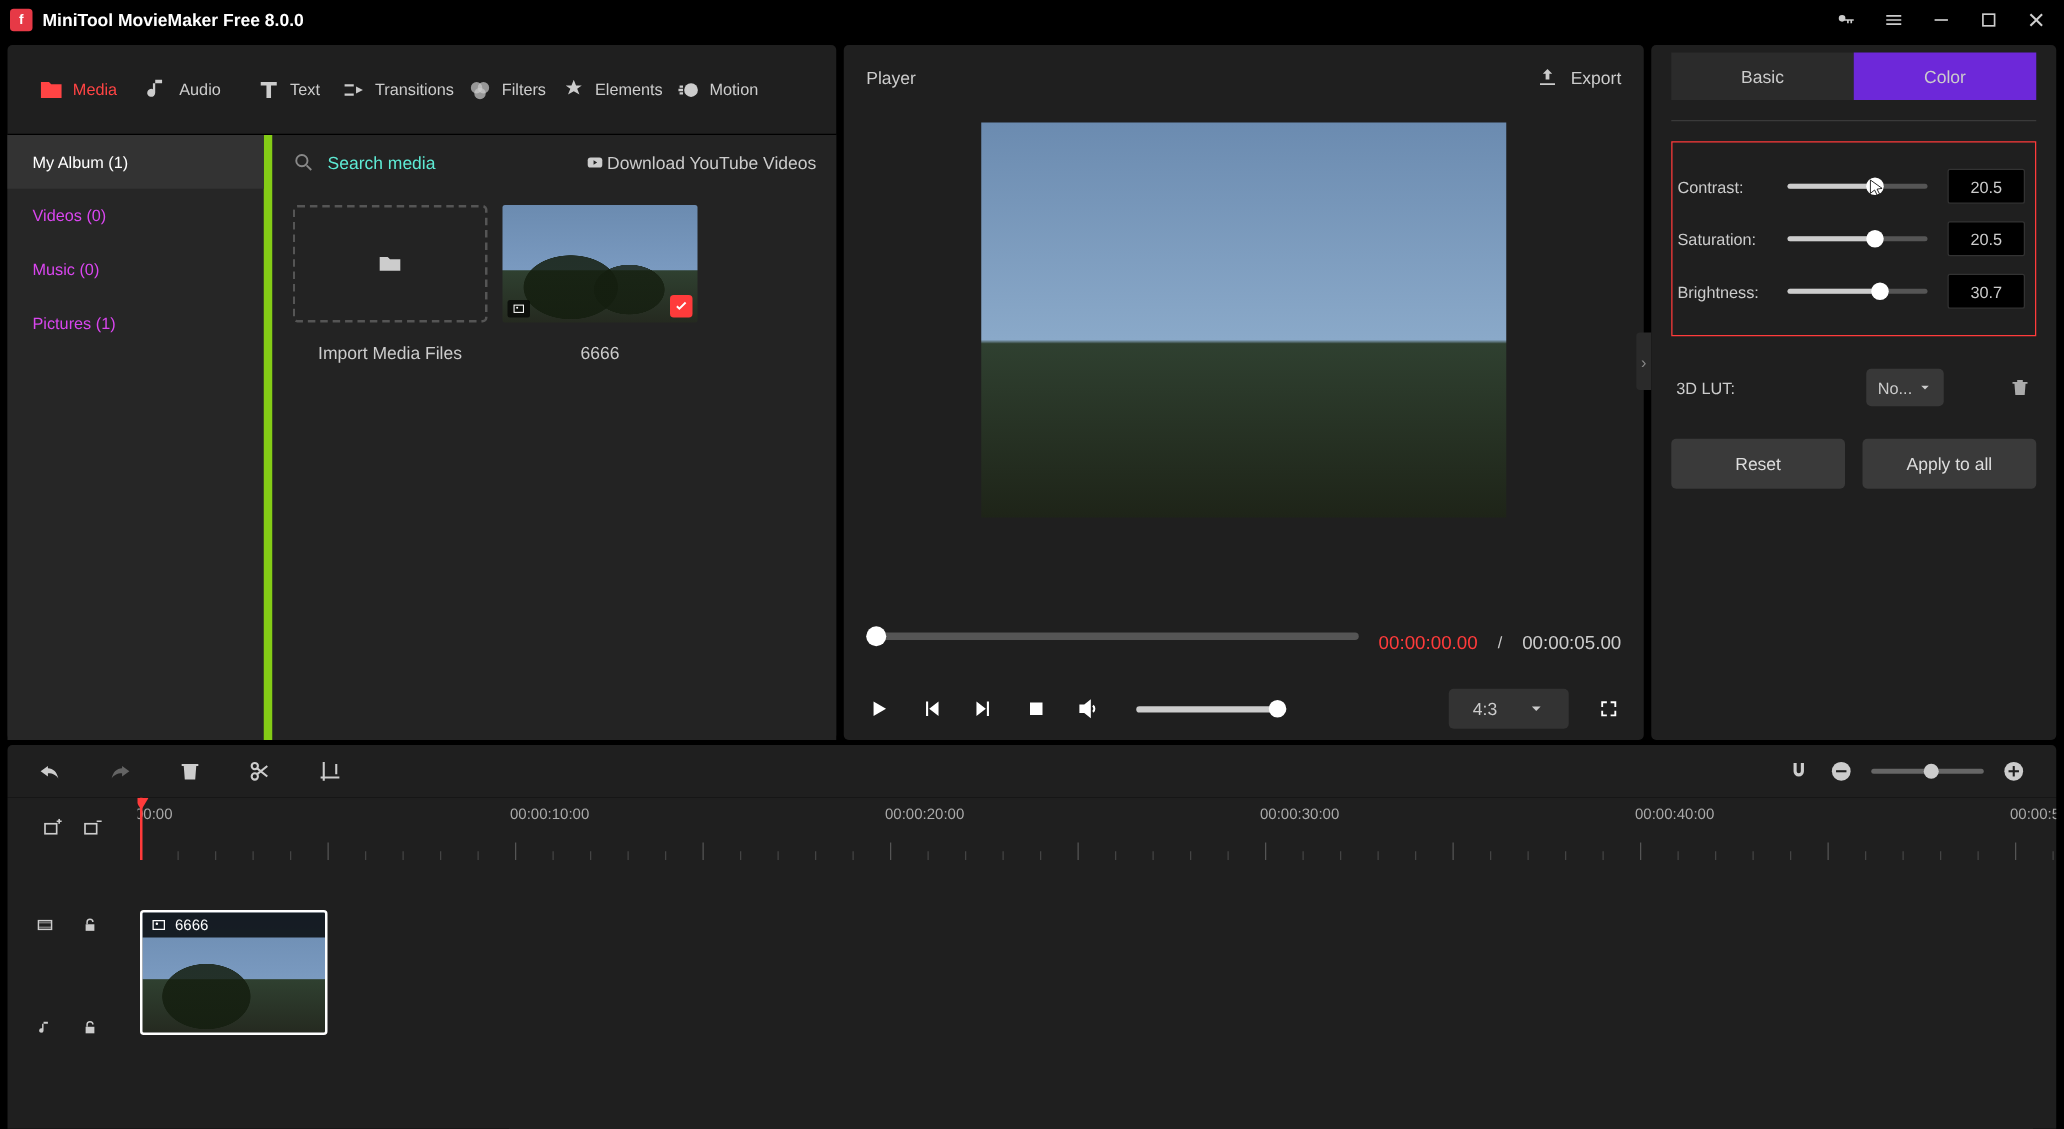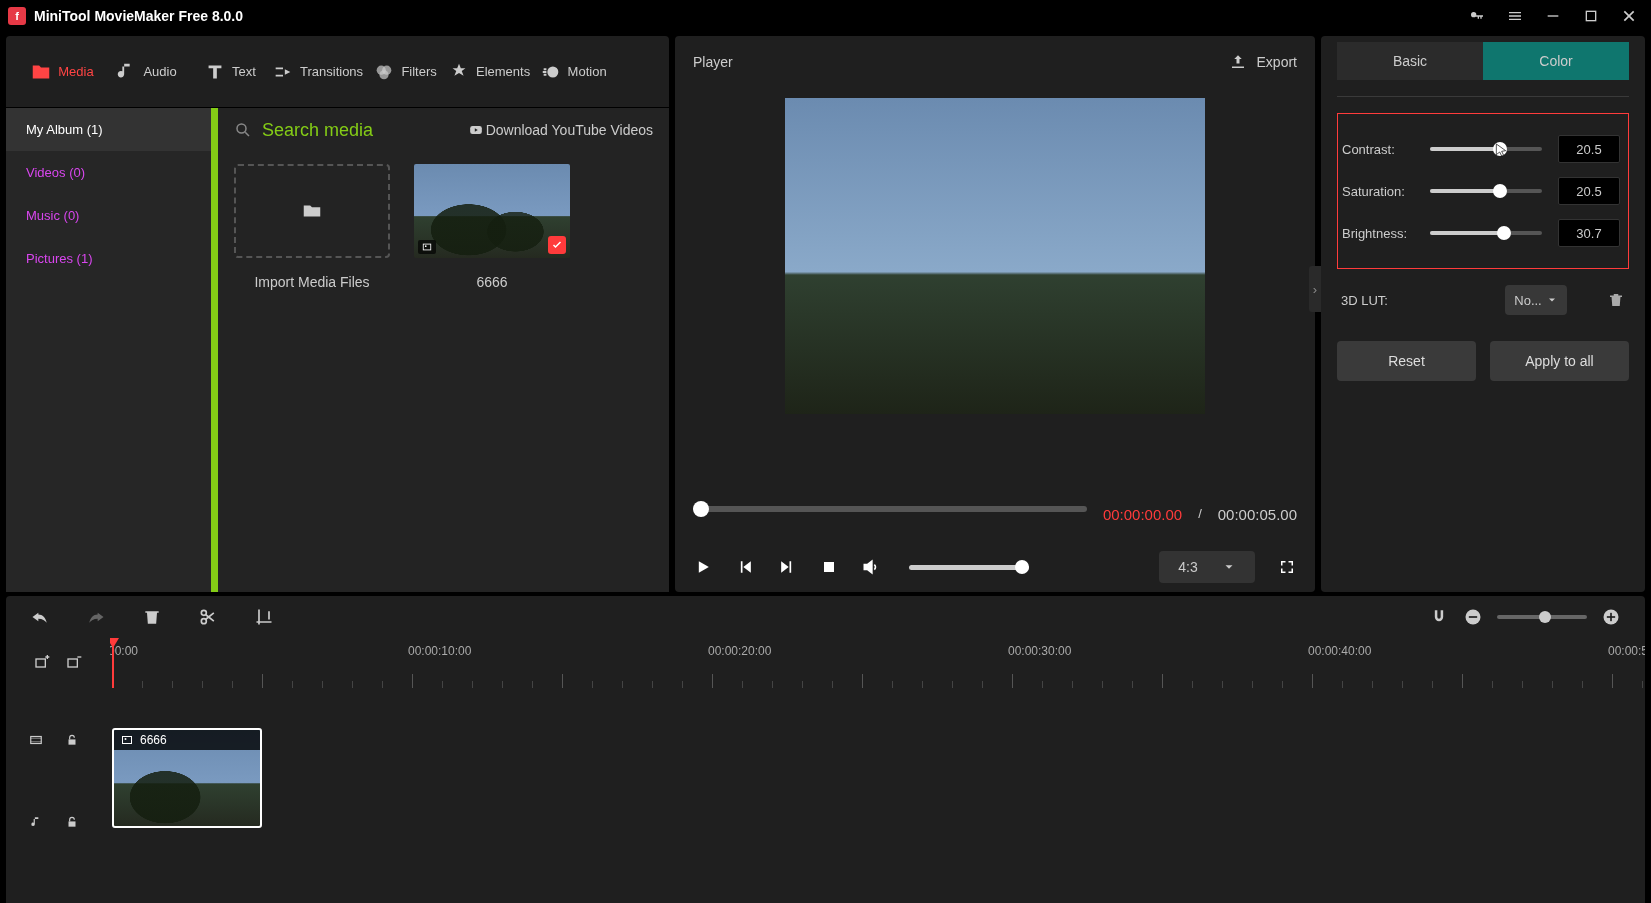--- a/index.html
+++ b/index.html
@@ -18,23 +18,23 @@
 .tab.active{color:#ff4444}
 .tab svg{width:22px;height:22px}
 .tab span{font-size:13px}
 .left-body{flex:1;display:flex}
 .sidebar{width:212px;background:#262626;border-right:7px solid #84cc16}
 .side-item{padding:14px 20px;color:#d946ef;cursor:pointer}
 .side-item.active{background:#333;color:#fff}
 .media-area{flex:1;background:#232323}
 .media-top{height:44px;display:flex;align-items:center;padding:0 16px;gap:10px}
 .search-ic{width:18px;height:18px;opacity:.6}
-.search-txt{flex:1;color:#84cc16;font-size:18px}
+.search-txt{flex:1;color:#5eead4;font-size:14px}
 .ytdl{display:flex;align-items:center;gap:0;color:#ccc;font-size:14px}
-.media-grid{display:flex;gap:24px;padding:12px 16px}
+.media-grid{display:flex;gap:12px;padding:12px 16px}
 .mitem{width:156px;display:flex;flex-direction:column;align-items:center;gap:16px}
 .thumbbox{width:156px;height:94px;position:relative}
 .import-box{width:156px;height:94px;border:2px dashed #555;border-radius:4px;display:flex;align-items:center;justify-content:center}
 .import-box svg{width:26px;height:22px;color:#ccc}
 .vthumb{width:156px;height:94px;background:linear-gradient(180deg,#6b8bb0 0%,#7a9ac0 55%,#2f4030 56%,#252a20 100%);border-radius:2px;position:relative}
 .vthumb::after{content:"";position:absolute;inset:0;background:radial-gradient(ellipse 40% 45% at 35% 70%,rgba(20,30,15,.85) 0 60%,transparent 61%),radial-gradient(ellipse 30% 35% at 65% 72%,rgba(20,30,15,.8) 0 60%,transparent 61%)}
 .badge-img{position:absolute;left:4px;bottom:4px;width:18px;height:14px;background:#000a;border-radius:2px;display:flex;align-items:center;justify-content:center}
 .badge-chk{position:absolute;right:4px;bottom:4px;width:18px;height:18px;background:#ff3b3b;border-radius:3px;display:flex;align-items:center;justify-content:center;color:#fff}
 .mlabel{font-size:14px;color:#ccc}
 
@@ -56,31 +56,31 @@
 .voldot{position:absolute;right:0;top:-5px;width:14px;height:14px;border-radius:50%;background:#fff}
 .spacer{flex:1}
 .aspect{width:96px;height:32px;background:#333;border-radius:4px;display:flex;align-items:center;justify-content:center;gap:24px;color:#ccc;font-size:14px}
 .fs{width:18px;height:18px}
 
 .rpanel{flex:1;position:relative;display:flex;flex-direction:column;padding:0 16px}
 .expand-tab{position:absolute;left:-12px;top:230px;width:12px;height:46px;background:#2a2a2a;display:flex;align-items:center;justify-content:center;color:#888;border-radius:3px 0 0 3px}
 .r-head{height:52px;display:flex;align-items:center;color:#ccc;font-size:14px}
 .toggle{display:flex;margin-top:6px}
 .tg{flex:1;height:38px;display:flex;align-items:center;justify-content:center;background:#2b2b2b;color:#ccc;font-size:14px;cursor:pointer}
-.tg.active{background:#0f766e}
+.tg.active{background:#6d28d9}
 .divline{height:1px;background:#3a3a3a;margin:16px 0}
 .color-box{border:1px solid #ff3b3b;padding:14px 8px 14px 4px}
 .srow{display:flex;align-items:center;height:42px;gap:8px}
 .slabel{width:72px;color:#ccc;font-size:13px}
 .slider{flex:1;height:4px;background:#555;border-radius:2px;position:relative;margin:0 8px}
 .sfill{position:absolute;left:0;top:0;height:100%;background:#ccc;border-radius:2px}
 .sdot{position:absolute;top:-5px;width:14px;height:14px;border-radius:50%;background:#fff}
 .cursor-arrow{position:absolute;top:-2px;color:#fff}
 .sval{width:62px;height:28px;background:#000;border:1px solid #333;color:#ccc;text-align:center;line-height:28px;font-size:13px;border-radius:2px}
-.lutrow{display:flex;align-items:center;gap:14px;margin-top:16px;padding:0 4px}
+.lutrow{display:flex;align-items:center;gap:26px;margin-top:26px;padding:0 4px}
 .lutsel{width:62px;height:30px;background:#383838;border-radius:4px;display:flex;align-items:center;justify-content:center;gap:4px;color:#ccc;font-size:13px}
 .trash{width:18px;height:18px;color:#aaa;margin-left:26px}
 .rbtns{display:flex;gap:14px;margin-top:26px}
 .rbtn{flex:1;height:40px;background:#3a3a3a;border-radius:4px;display:flex;align-items:center;justify-content:center;color:#ddd;font-size:14px;cursor:pointer}
 
 .tl-toolbar{height:42px;background:#1f1f1f;margin:4px 6px 0 6px;border-radius:4px 4px 0 0;display:flex;align-items:center;padding:0 24px;gap:36px}
 .tlbtn{width:20px;height:20px;color:#ccc;cursor:pointer}
 .tl-zoom{margin-left:auto;display:flex;align-items:center;gap:14px}
 .zbar{width:90px;height:4px;background:#666;border-radius:2px;position:relative}
 .zdot{position:absolute;left:42px;top:-4px;width:12px;height:12px;border-radius:50%;background:#ccc}

